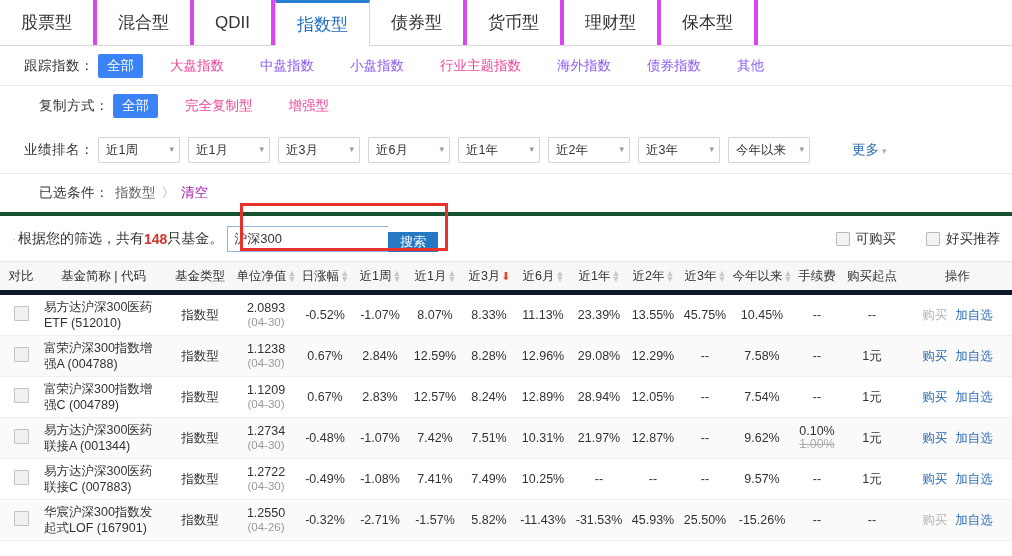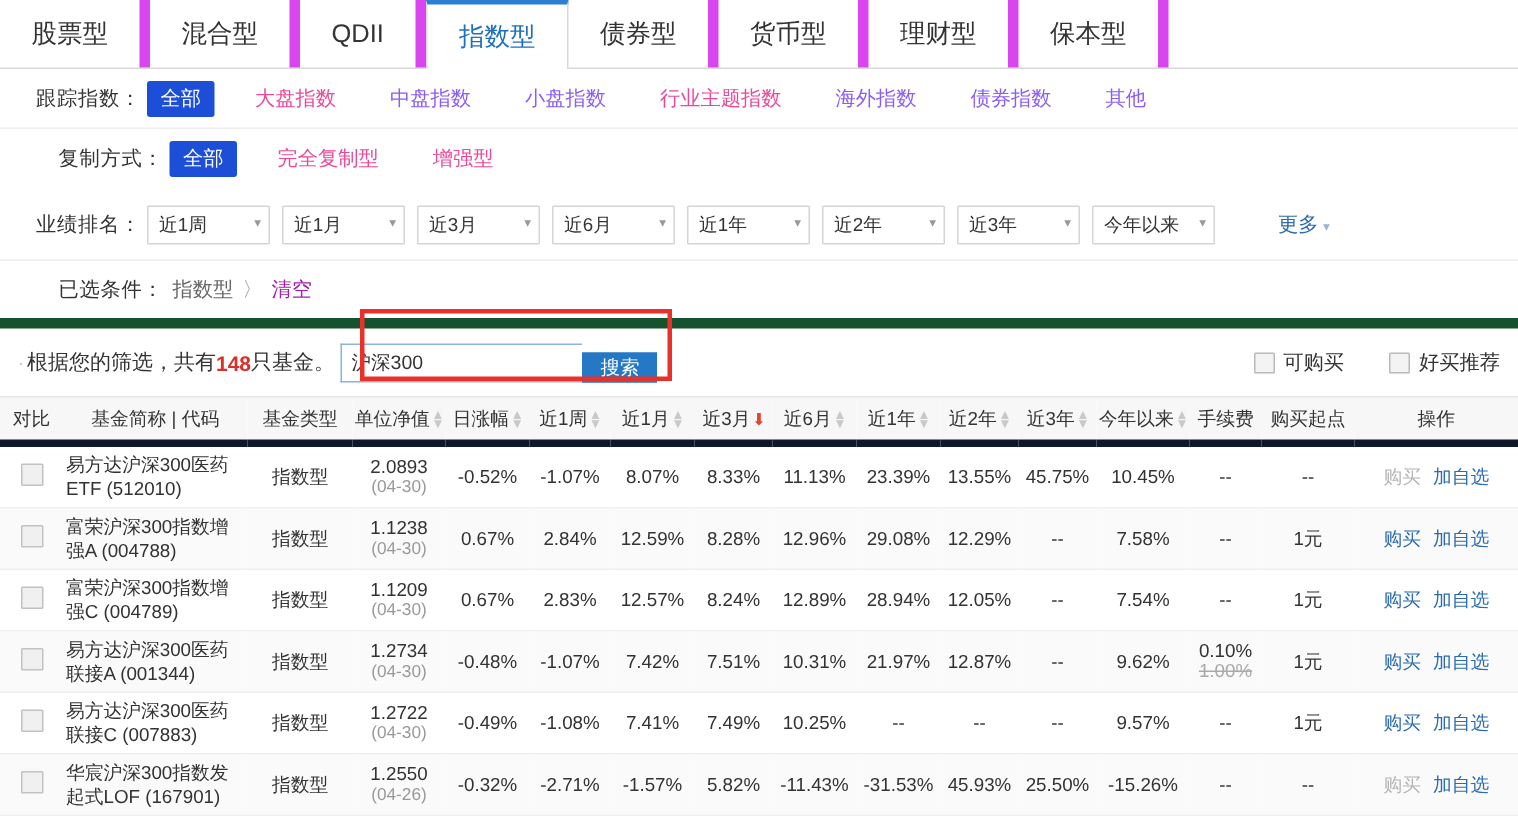--- a/index.html
+++ b/index.html
@@ -19,58 +19,58 @@
     box-sizing: border-box;
     background: #ffffff;
   }
   .tab {
     display: flex; align-items: center; justify-content: center;
     padding: 0 21px;
     font-size: 17px;
     color: #333;
     position: relative;
     box-sizing: border-box;
-    border-right: 7px solid #d946ef;
+    border-right: 4px solid #d946ef;
     cursor: pointer;
   }
   .tab:last-child { border-right: none; }
   .tab.active {
     color: #1f6fbf;
     border-top: 3px solid #2b7fd0;
     border-left: 1px solid #d8d8d8;
     border-right: 1px solid #d8d8d8;
     background: #ffffff;
     margin-bottom: -1px;
     padding-bottom: 1px;
   }
   .tab.active + .tab { border-left: none; }
   .tabfill { flex: 1; border-right: none; }
 
   
-  .filters { border-bottom: 7px solid #14532d; }
+  .filters { border-bottom: 4px solid #14532d; }
   .frow {
     display: flex; align-items: center;
     padding: 0 24px;
     height: 40px;
     border-bottom: 1px solid #ececec;
     box-sizing: border-box;
     font-size: 13.5px;
   }
   .frow:last-child { border-bottom: none; margin-left: 15px; }
   .flabel { color: #333; width: 74px; flex: none; letter-spacing: .5px; }
   .fopts { display: flex; align-items: center; }
   .fopt {
     padding: 3px 9px;
     margin-right: 18px;
     color: #ec4899;
     cursor: pointer;
     border-radius: 2px;
     white-space: nowrap;
   }
-  .fopt.sel { background: #1d4ed8; color: #ffffff; }
+  .fopt.sel { background: #3b82f6; color: #ffffff; }
   .fopt.dim { color: #8b5cf6; }
 
   
   .prow { height: 48px; }
   .sel-wrap { position: relative; margin-right: 8px; }
   select.minisel {
     -webkit-appearance: none; appearance: none;
     width: 82px; height: 26px;
     border: 1px solid #d5d5d5;
     background: #fff;

